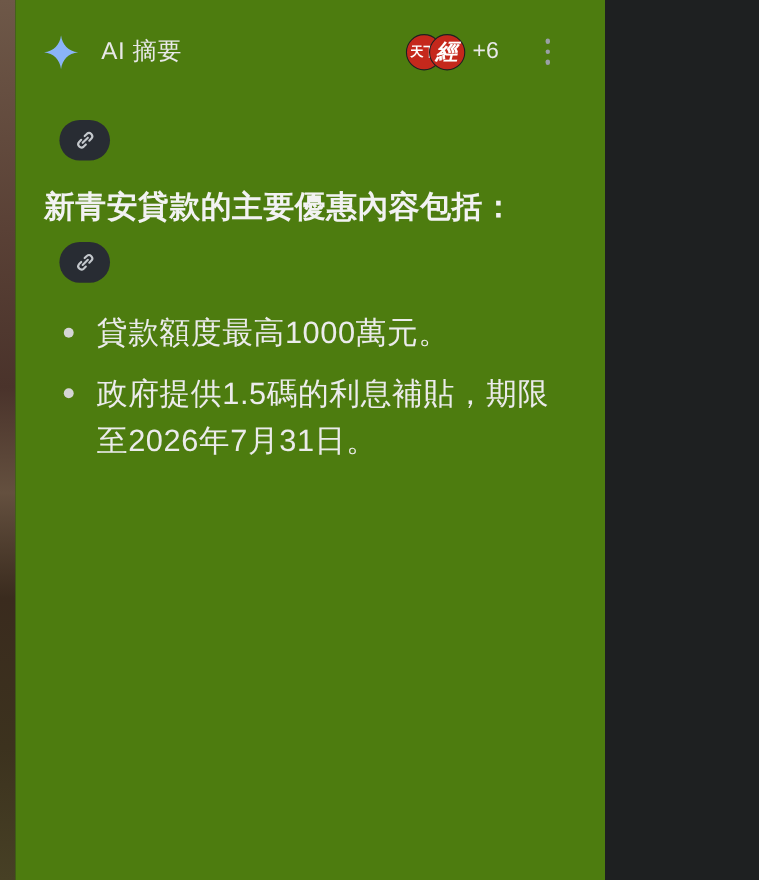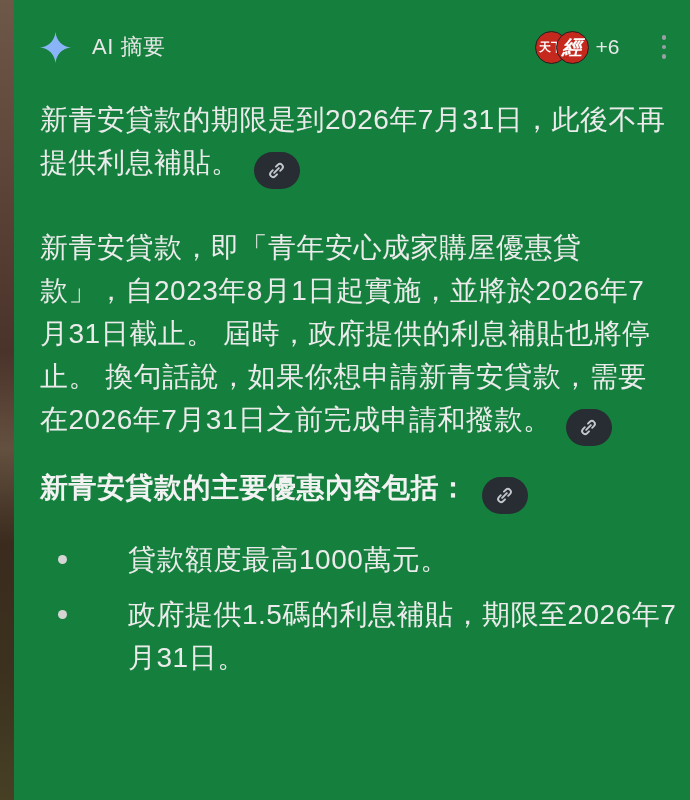--- a/index.html
+++ b/index.html
@@ -24,23 +24,23 @@
       #4a332b 44%,
       #64503f 56%,
       #3a2b1e 68%,
       #3c321e 85%,
       #474025 100%);
   }
 
   .panel {
     position: absolute;
     left: 14px; top: 0;
-    width: 676px; height: 800px;
-    background: #15803d;
-    padding: 28px 8px 0 26px;
+    width: 536px; height: 800px;
+    background: #4d7c0f;
+    padding: 28px 34px 0 26px;
   }
 
   
   .header {
     display: flex;
     align-items: center;
     justify-content: space-between;
     height: 38px;
   }
   .header-left { display: flex; align-items: center; }
@@ -120,21 +120,20 @@
   .link-chip svg { width: 21px; height: 21px; }
 
   
   .bullet-list {
     margin-top: 24px;
     list-style: none;
   }
   .bullet-item {
     display: flex;
     margin-bottom: 12px;
-    gap: 40px;
   }
   .bullet-dot {
     flex: 0 0 auto;
     width: 9px; height: 9px;
     border-radius: 50%;
     background: #d5d5d5;
     margin: 17px 0 0 18px;
   }
   .bullet-text {
     margin-left: 21px;
@@ -169,35 +168,28 @@
         </div>
         <span class="more-count">+6</span>
         <div class="kebab">
           <span class="dot"></span>
             <span class="dot"></span>
             <span class="dot"></span>
         </div>
       </div>
     </div>
 
-    <div class="body-text p1"><span>新青安貸款的期限是到2026年7月31日，此後不再提供利息補貼。</span><span class="link-chip">
+    <div class="body-text p1"><span class="link-chip">
           <svg viewBox="0 0 24 24" fill="none" stroke="#c4c8cd" stroke-width="2.2" stroke-linecap="round" stroke-linejoin="round">
           <path d="M9.3 14.7l5.4-5.4"></path>
           <path d="M12.6 16.4l-2.2 2.2a3.4 3.4 0 0 1-4.8-4.8l2.2-2.2"></path>
           <path d="M11.4 7.6l2.2-2.2a3.4 3.4 0 0 1 4.8 4.8l-2.2 2.2"></path>
         </svg>
         </span></div>
 
-    <div class="body-text p2"><span>新青安貸款，即「青年安心成家購屋優惠貸款」，自2023年8月1日起實施，並將於2026年7月31日截止。 屆時，政府提供的利息補貼也將停止。 換句話說，如果你想申請新青安貸款，需要在2026年7月31日之前完成申請和撥款。</span><span class="link-chip">
-          <svg viewBox="0 0 24 24" fill="none" stroke="#c4c8cd" stroke-width="2.2" stroke-linecap="round" stroke-linejoin="round">
-          <path d="M9.3 14.7l5.4-5.4"></path>
-          <path d="M12.6 16.4l-2.2 2.2a3.4 3.4 0 0 1-4.8-4.8l2.2-2.2"></path>
-          <path d="M11.4 7.6l2.2-2.2a3.4 3.4 0 0 1 4.8 4.8l-2.2 2.2"></path>
-        </svg>
-        </span></div>
 
     <div class="body-text list-heading"><span>新青安貸款的主要優惠內容包括：</span><span class="link-chip">
           <svg viewBox="0 0 24 24" fill="none" stroke="#c4c8cd" stroke-width="2.2" stroke-linecap="round" stroke-linejoin="round">
           <path d="M9.3 14.7l5.4-5.4"></path>
           <path d="M12.6 16.4l-2.2 2.2a3.4 3.4 0 0 1-4.8-4.8l2.2-2.2"></path>
           <path d="M11.4 7.6l2.2-2.2a3.4 3.4 0 0 1 4.8 4.8l-2.2 2.2"></path>
         </svg>
         </span></div>
 
     <ul class="bullet-list">

